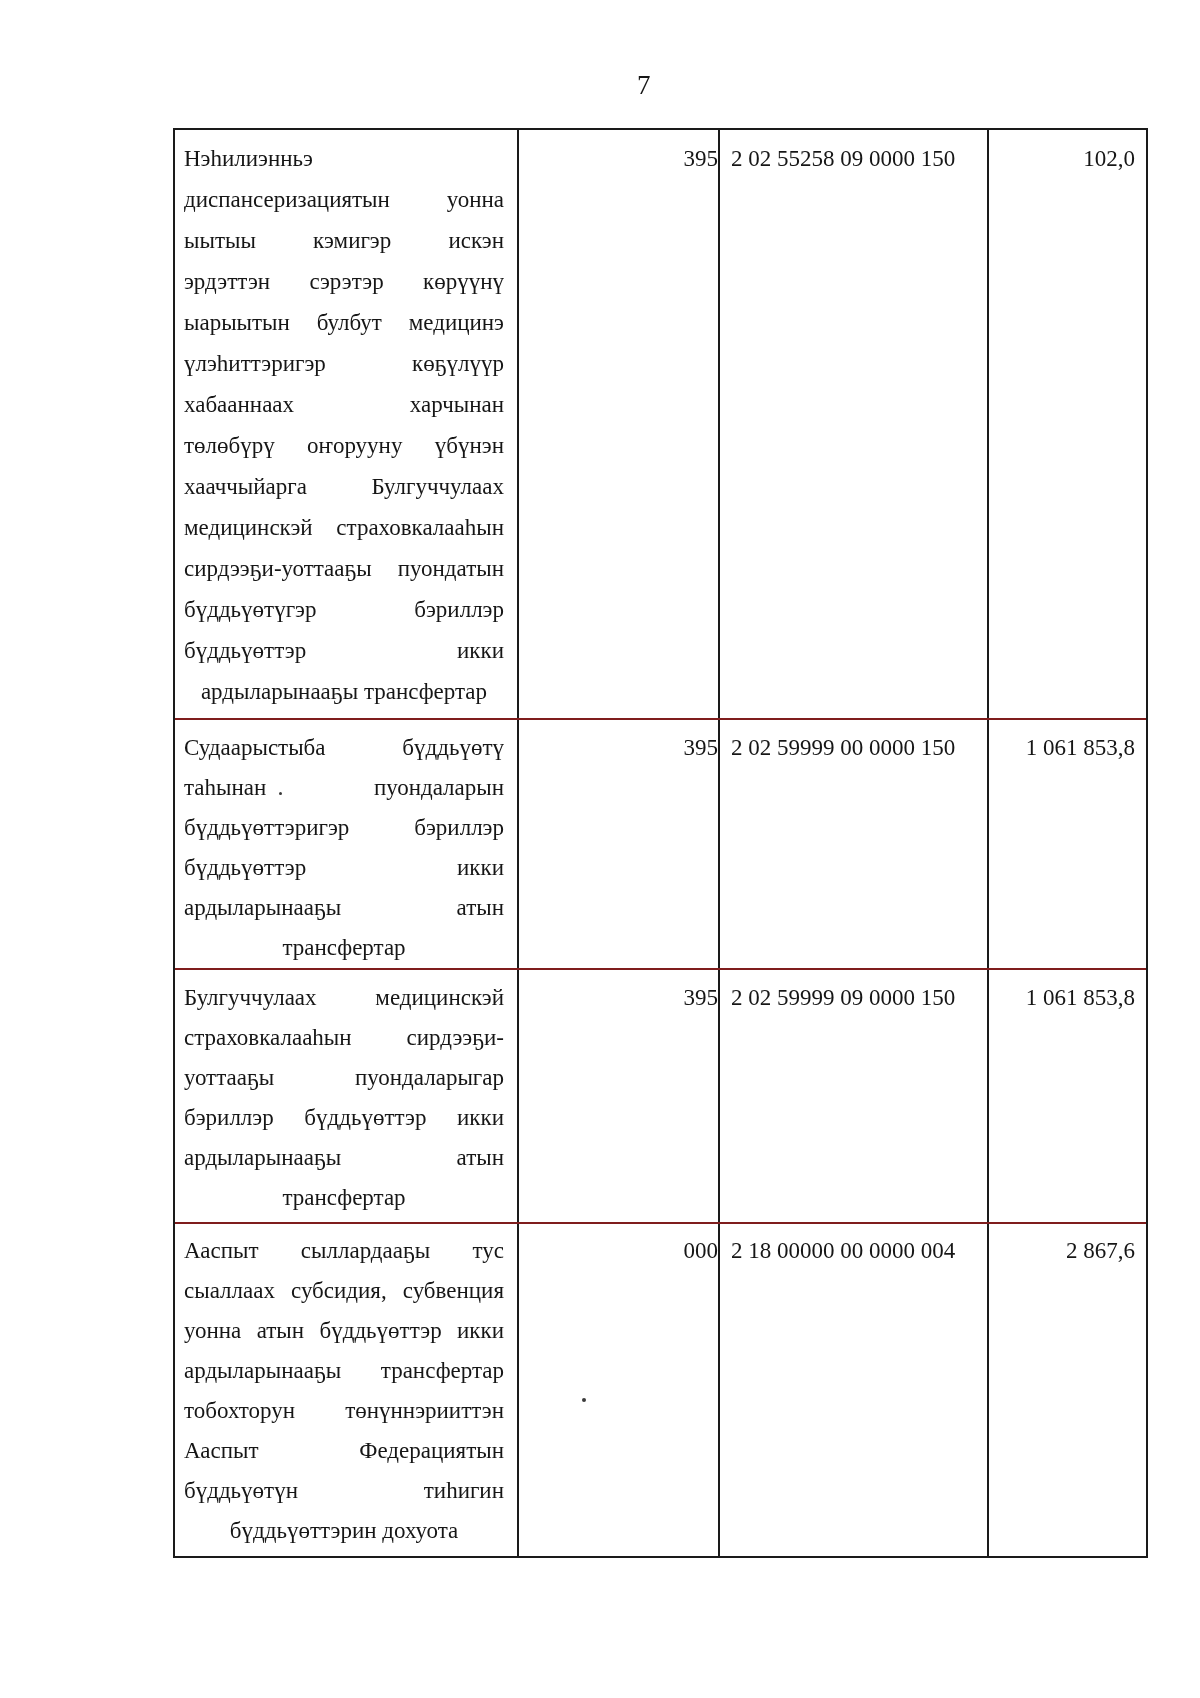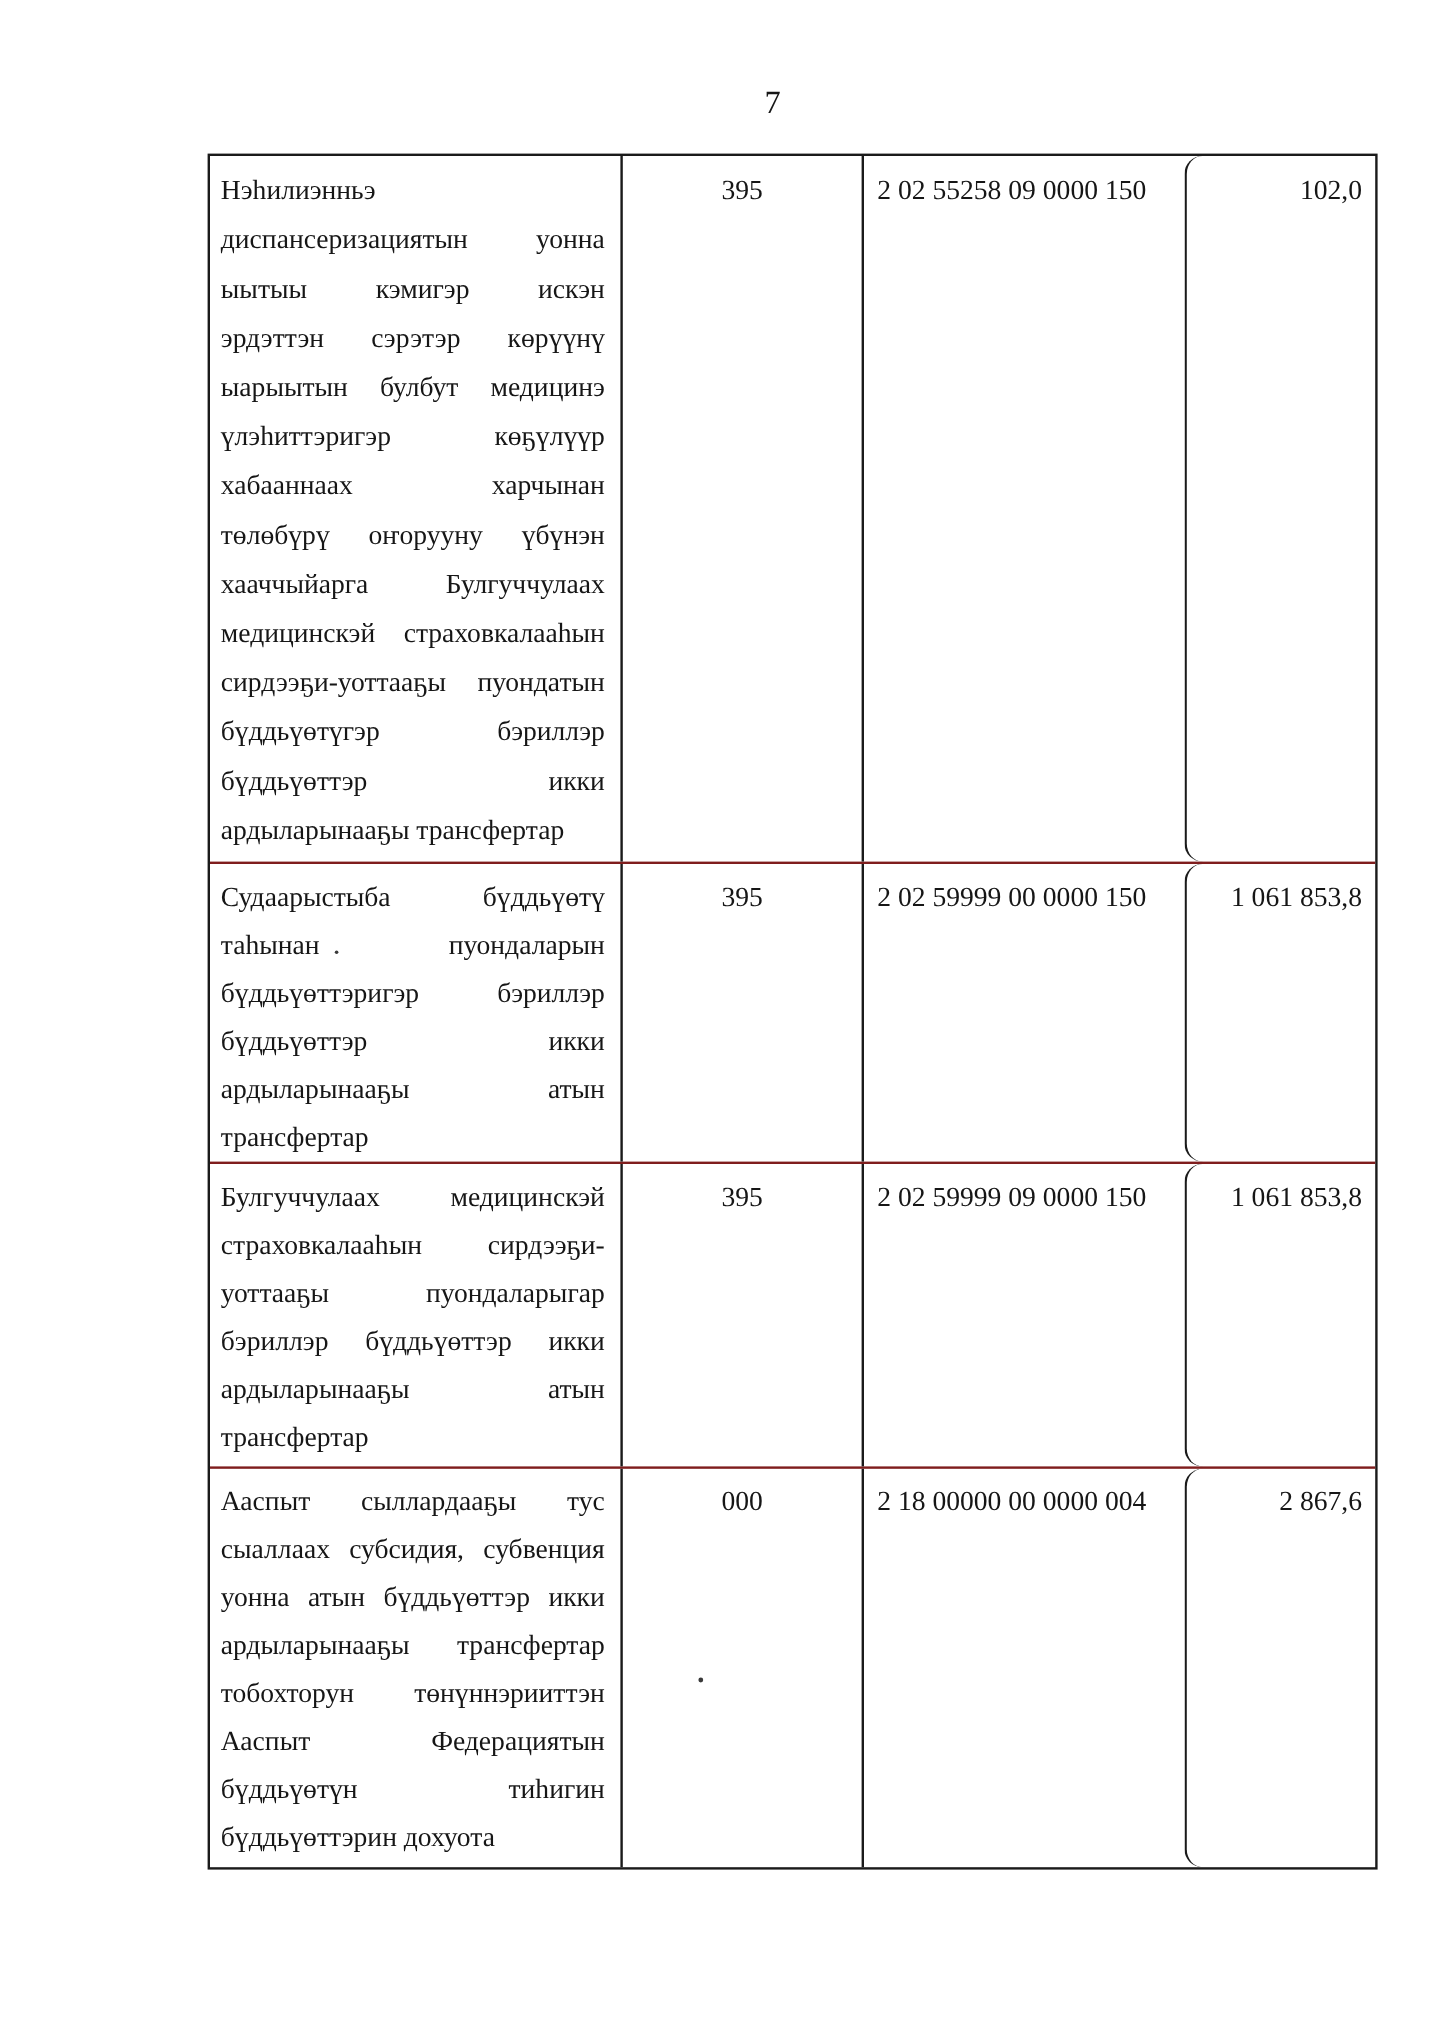--- a/index.html
+++ b/index.html
@@ -47,24 +47,24 @@
     overflow: hidden;
     font-size: 23px;
     line-height: 41px;
     padding-top: 8px;
   }
   .cell + .cell { border-left: 2px solid #1a1a1a; }
   .row:nth-child(2) .cell, .row:nth-child(3) .cell { line-height: 40px; }
   .row:nth-child(4) .cell { line-height: 40px; padding-top: 7px; }
   .name-cell { padding-left: 9px; padding-right: 13px; }
   .line.just { display: flex; justify-content: space-between; }
-  .line.plain { text-align: left; }
-  .code-cell { text-align: center; }
+  .line.plain { text-align: center; }
+  .code-cell { text-align: right; }
   .class-cell { padding-left: 11px; white-space: nowrap; }
-  .amount-cell { text-align: right; padding-right: 11px; white-space: nowrap; border-radius: 15px; }
+  .amount-cell { text-align: right; padding-right: 11px; white-space: nowrap; }
   .scan-dot {
     position: absolute;
     background: #3a3a3a;
     border-radius: 50%;
   }
   .scan-dot.d1 { left: 279px; top: 792px; width: 3px; height: 3px; }
   .scan-dot.d2 { left: 582px; top: 1398px; width: 4px; height: 4px; }
 </style>
 </head>
 <body>

